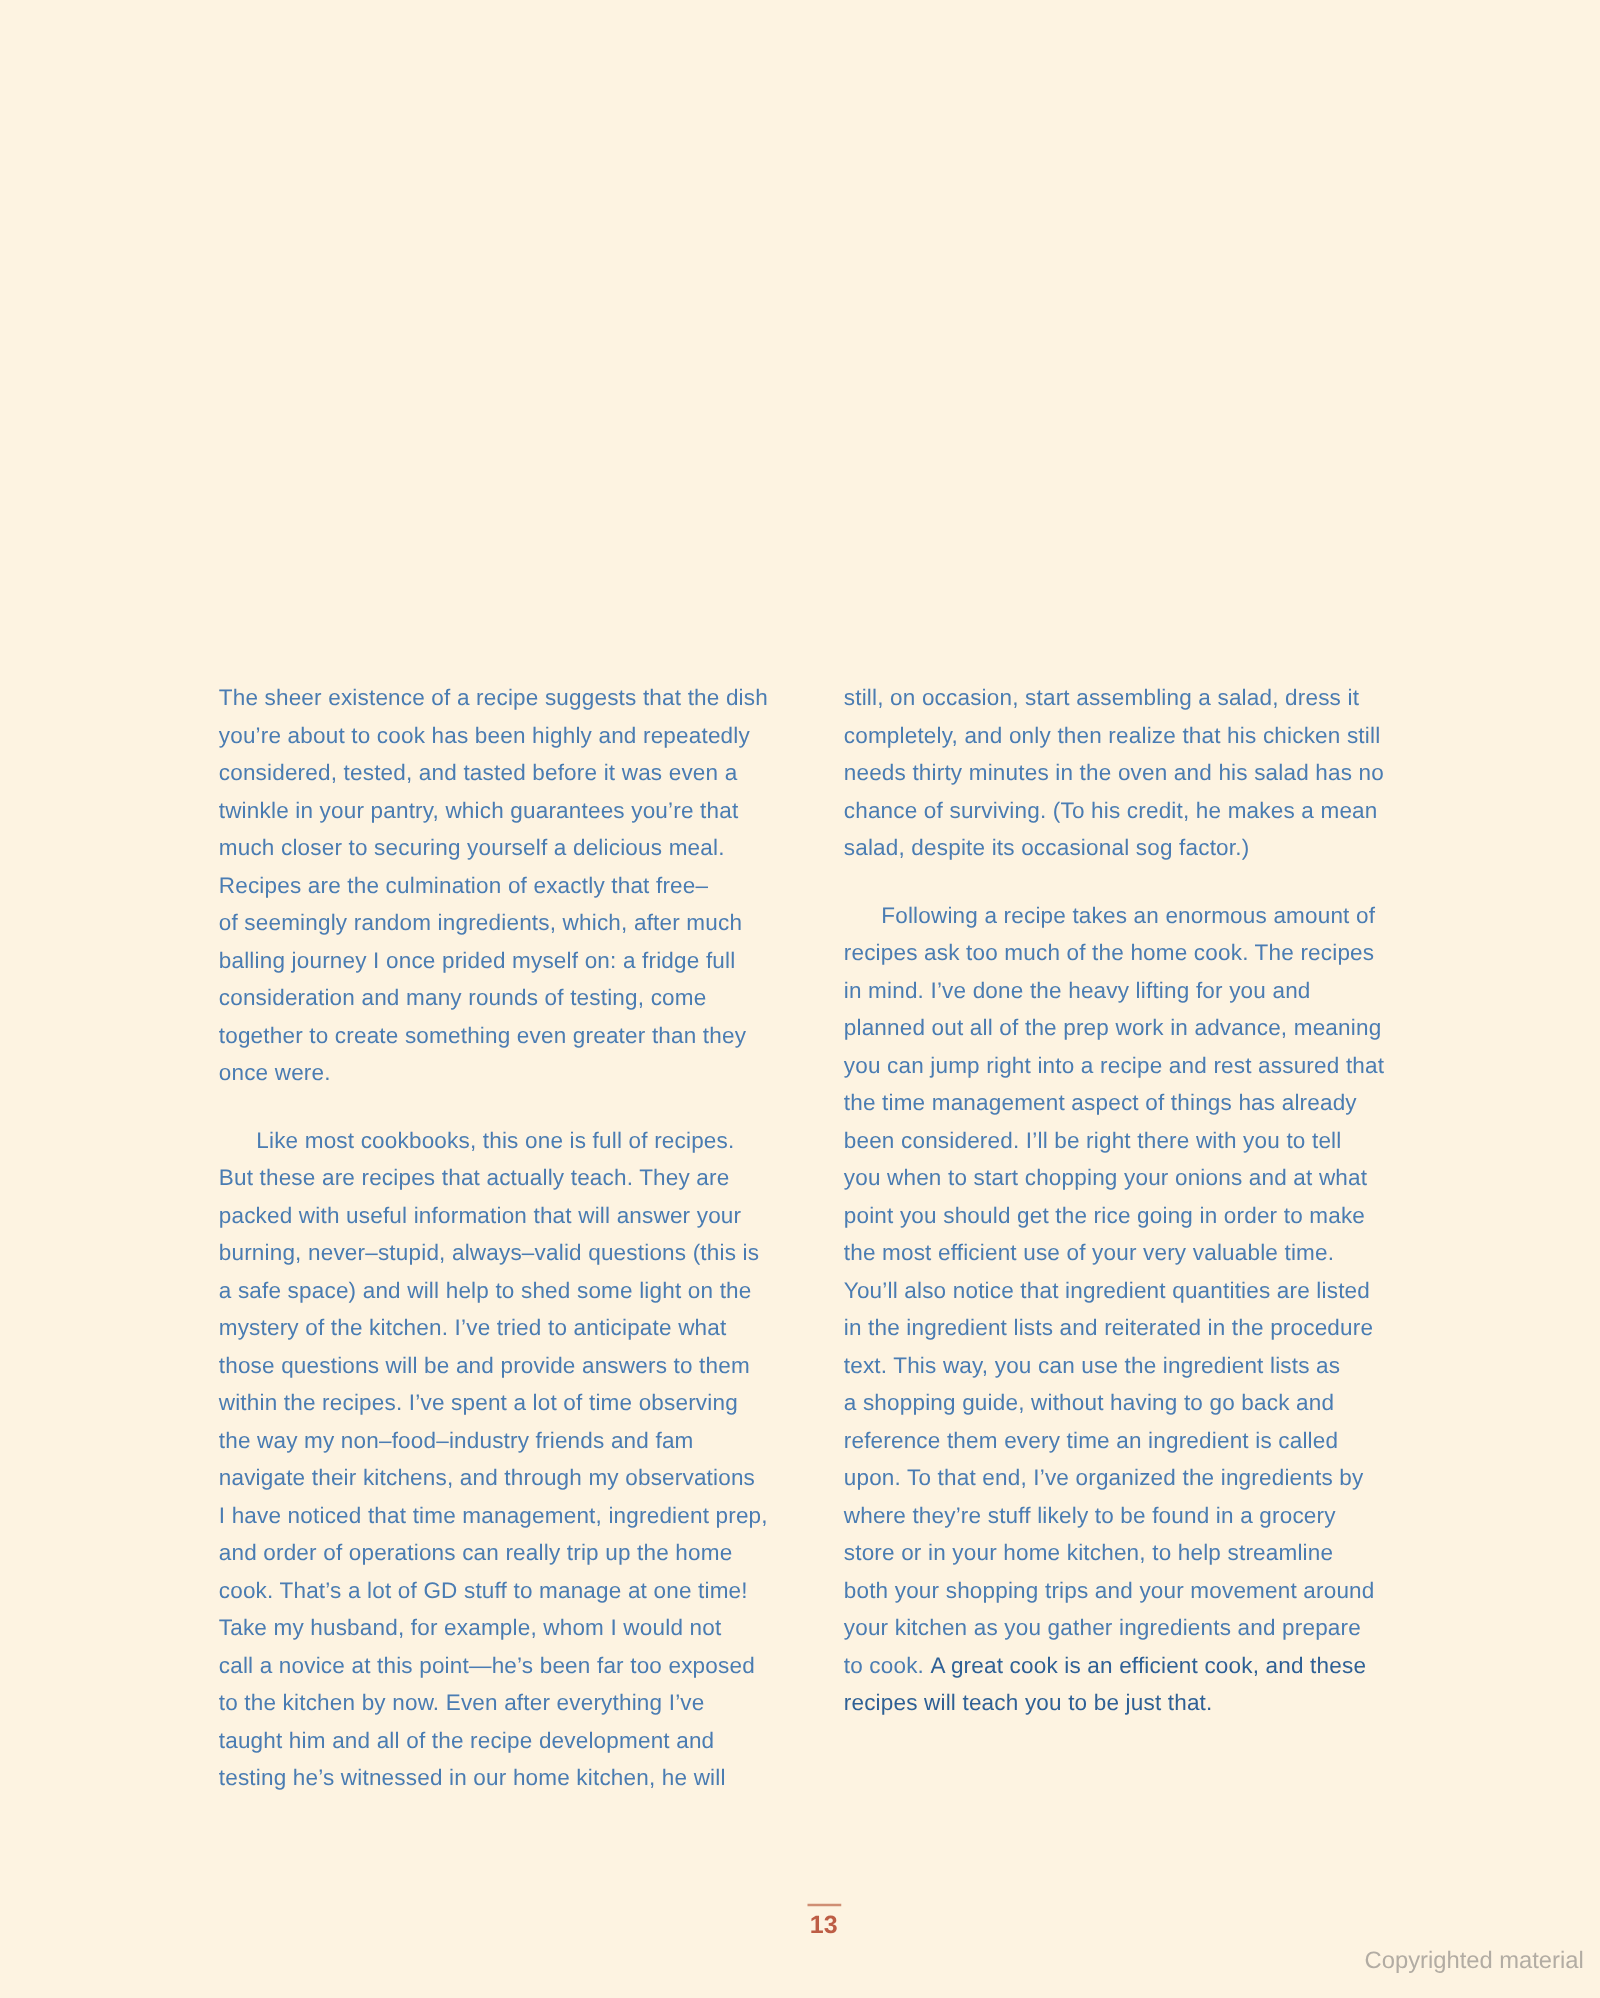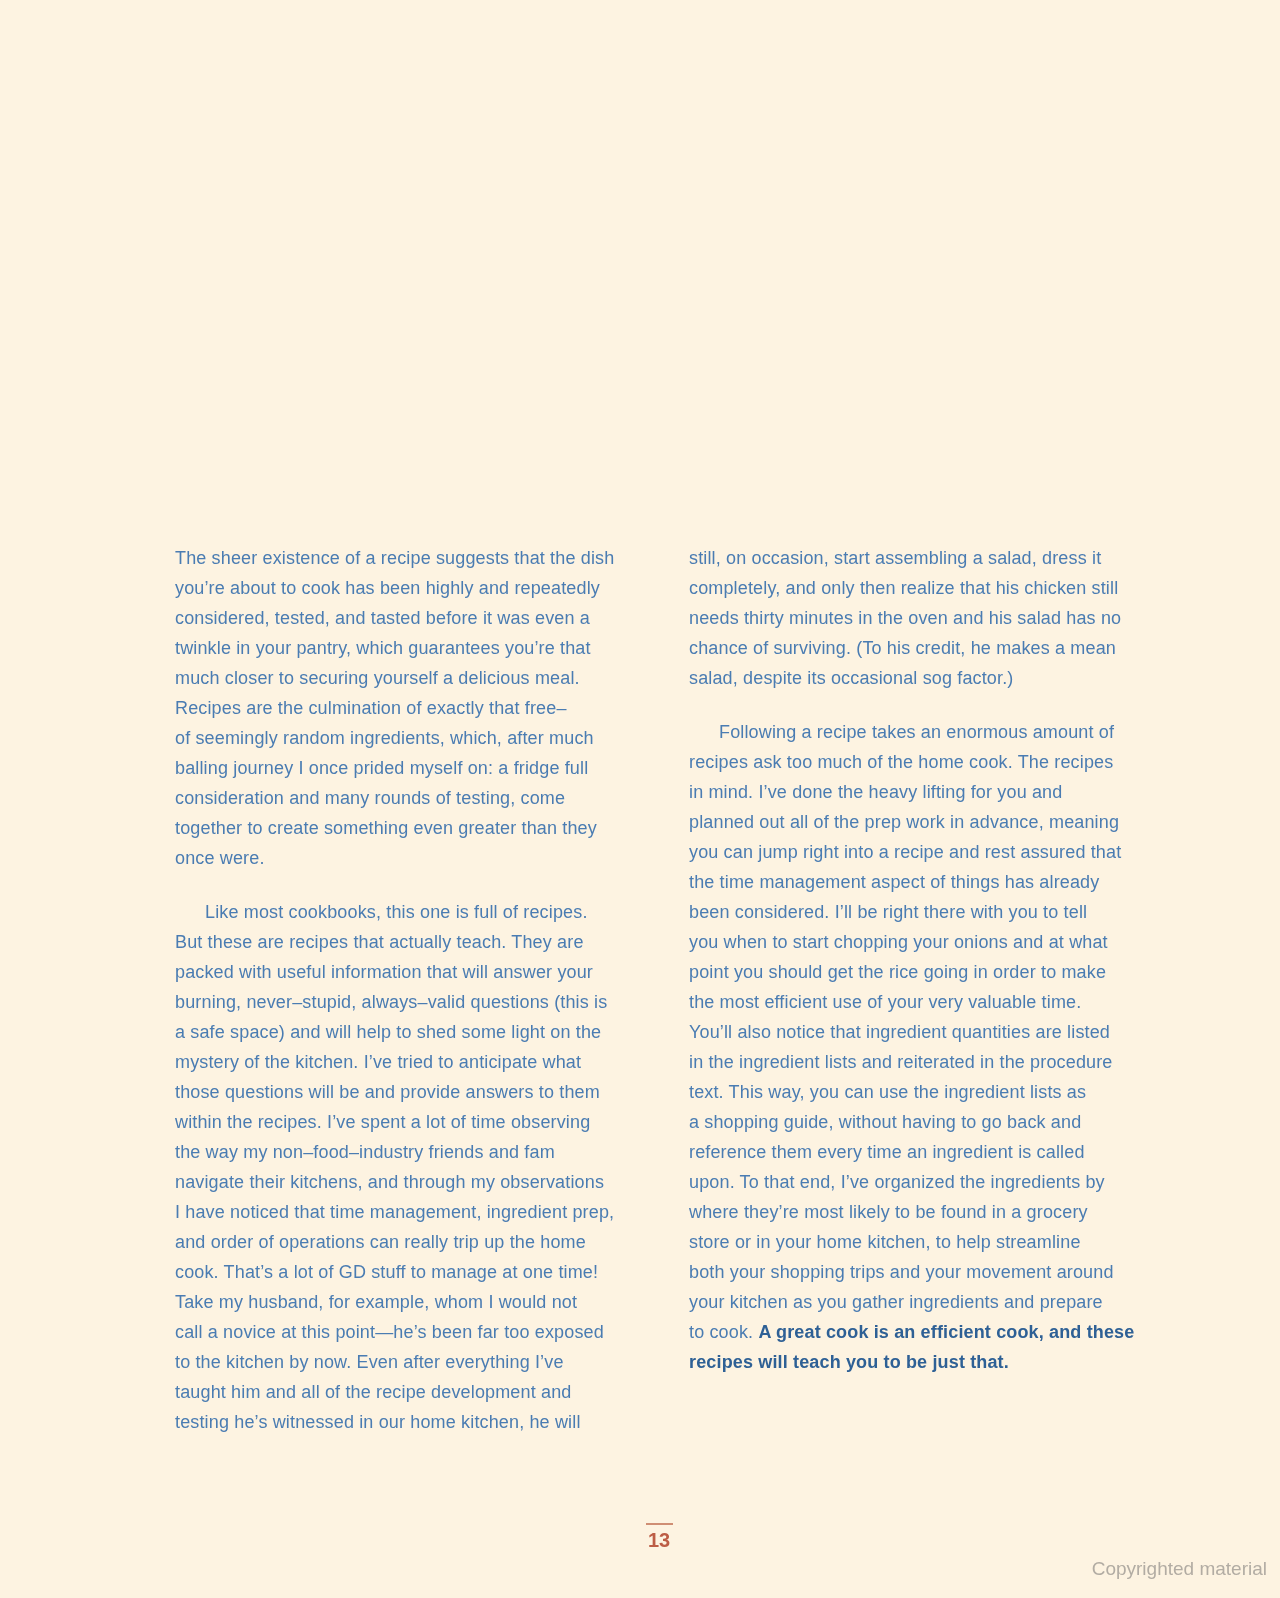--- a/index.html
+++ b/index.html
@@ -7,35 +7,35 @@
     width: 1280px; height: 1598px;
     background: var(--bg, #fdf3e1);
     font-family: "Liberation Sans", sans-serif;
     position: relative;
     overflow: hidden;
   }
   .columns {
     position: absolute;
     left: 175px; top: 543px;
     display: flex;
-    gap: 27px;
+    gap: 13px;
   }
   .col { width: 487px; }
   .para { margin: 0; }
   .line {
     font-size: 18px;
     line-height: 30px;
     letter-spacing: 0.15px;
     color: var(--text, #4a7cb2);
     white-space: nowrap;
     font-weight: 500;
   }
   .line.indent { padding-left: 30px; margin-top: 24px; }
   .bold {
-    font-weight: bold;
+    font-weight: normal;
     color: var(--bold, #2e6095);
   }
   .footer-rule {
     position: absolute;
     left: 646px; top: 1523px;
     width: 27px; height: 2px;
     background: var(--rule, #cf8e74);
   }
   .page-number {
     position: absolute;
@@ -110,21 +110,21 @@
         <div class="line"><span class="reg">been considered. I’ll be right there with you to tell</span></div>
         <div class="line"><span class="reg">you when to start chopping your onions and at what</span></div>
         <div class="line"><span class="reg">point you should get the rice going in order to make</span></div>
         <div class="line"><span class="reg">the most efficient use of your very valuable time.</span></div>
         <div class="line"><span class="reg">You’ll also notice that ingredient quantities are listed</span></div>
         <div class="line"><span class="reg">in the ingredient lists and reiterated in the procedure</span></div>
         <div class="line"><span class="reg">text. This way, you can use the ingredient lists as</span></div>
         <div class="line"><span class="reg">a shopping guide, without having to go back and</span></div>
         <div class="line"><span class="reg">reference them every time an ingredient is called</span></div>
         <div class="line"><span class="reg">upon. To that end, I’ve organized the ingredients by</span></div>
-        <div class="line"><span class="reg">where they’re most likely to be found in a grocery</span></div>
+        <div class="line"><span class="reg">where they’re stuff likely to be found in a grocery</span></div>
         <div class="line"><span class="reg">store or in your home kitchen, to help streamline</span></div>
         <div class="line"><span class="reg">both your shopping trips and your movement around</span></div>
         <div class="line"><span class="reg">your kitchen as you gather ingredients and prepare</span></div>
         <div class="line"><span class="reg">to cook. </span><span class="bold">A great cook is an efficient cook, and these</span></div>
         <div class="line"><span class="bold">recipes will teach you to be just that.</span></div>
       </div>
     </div>
 </div>
 
 <div class="footer-rule"></div>

